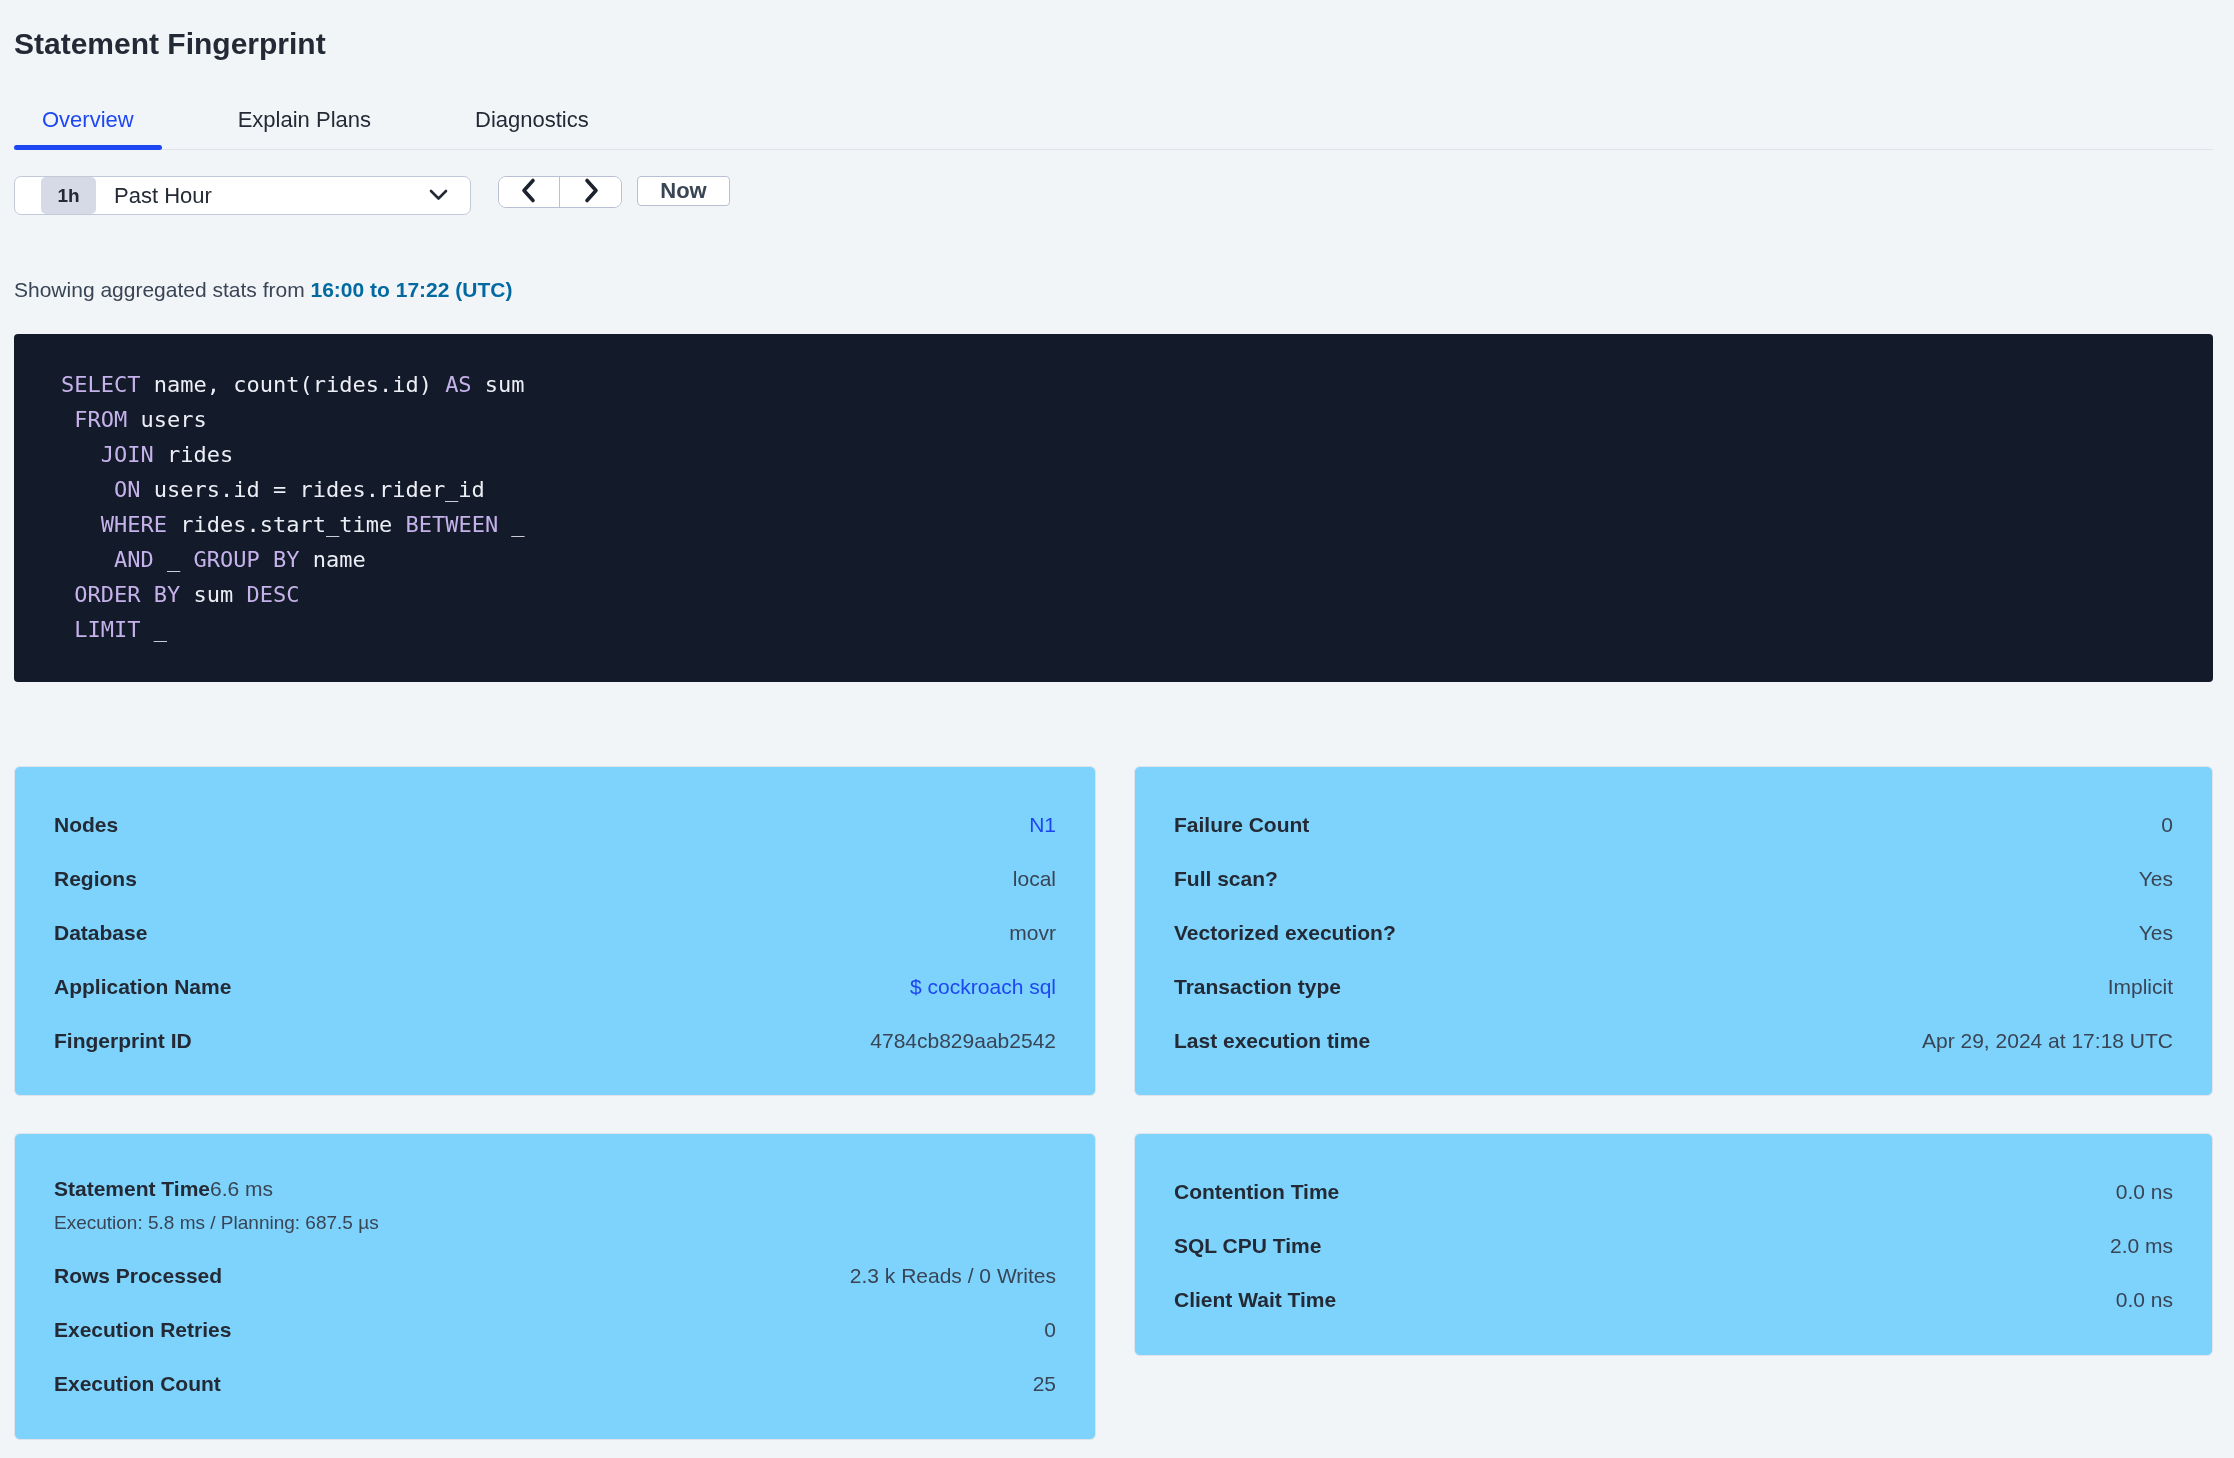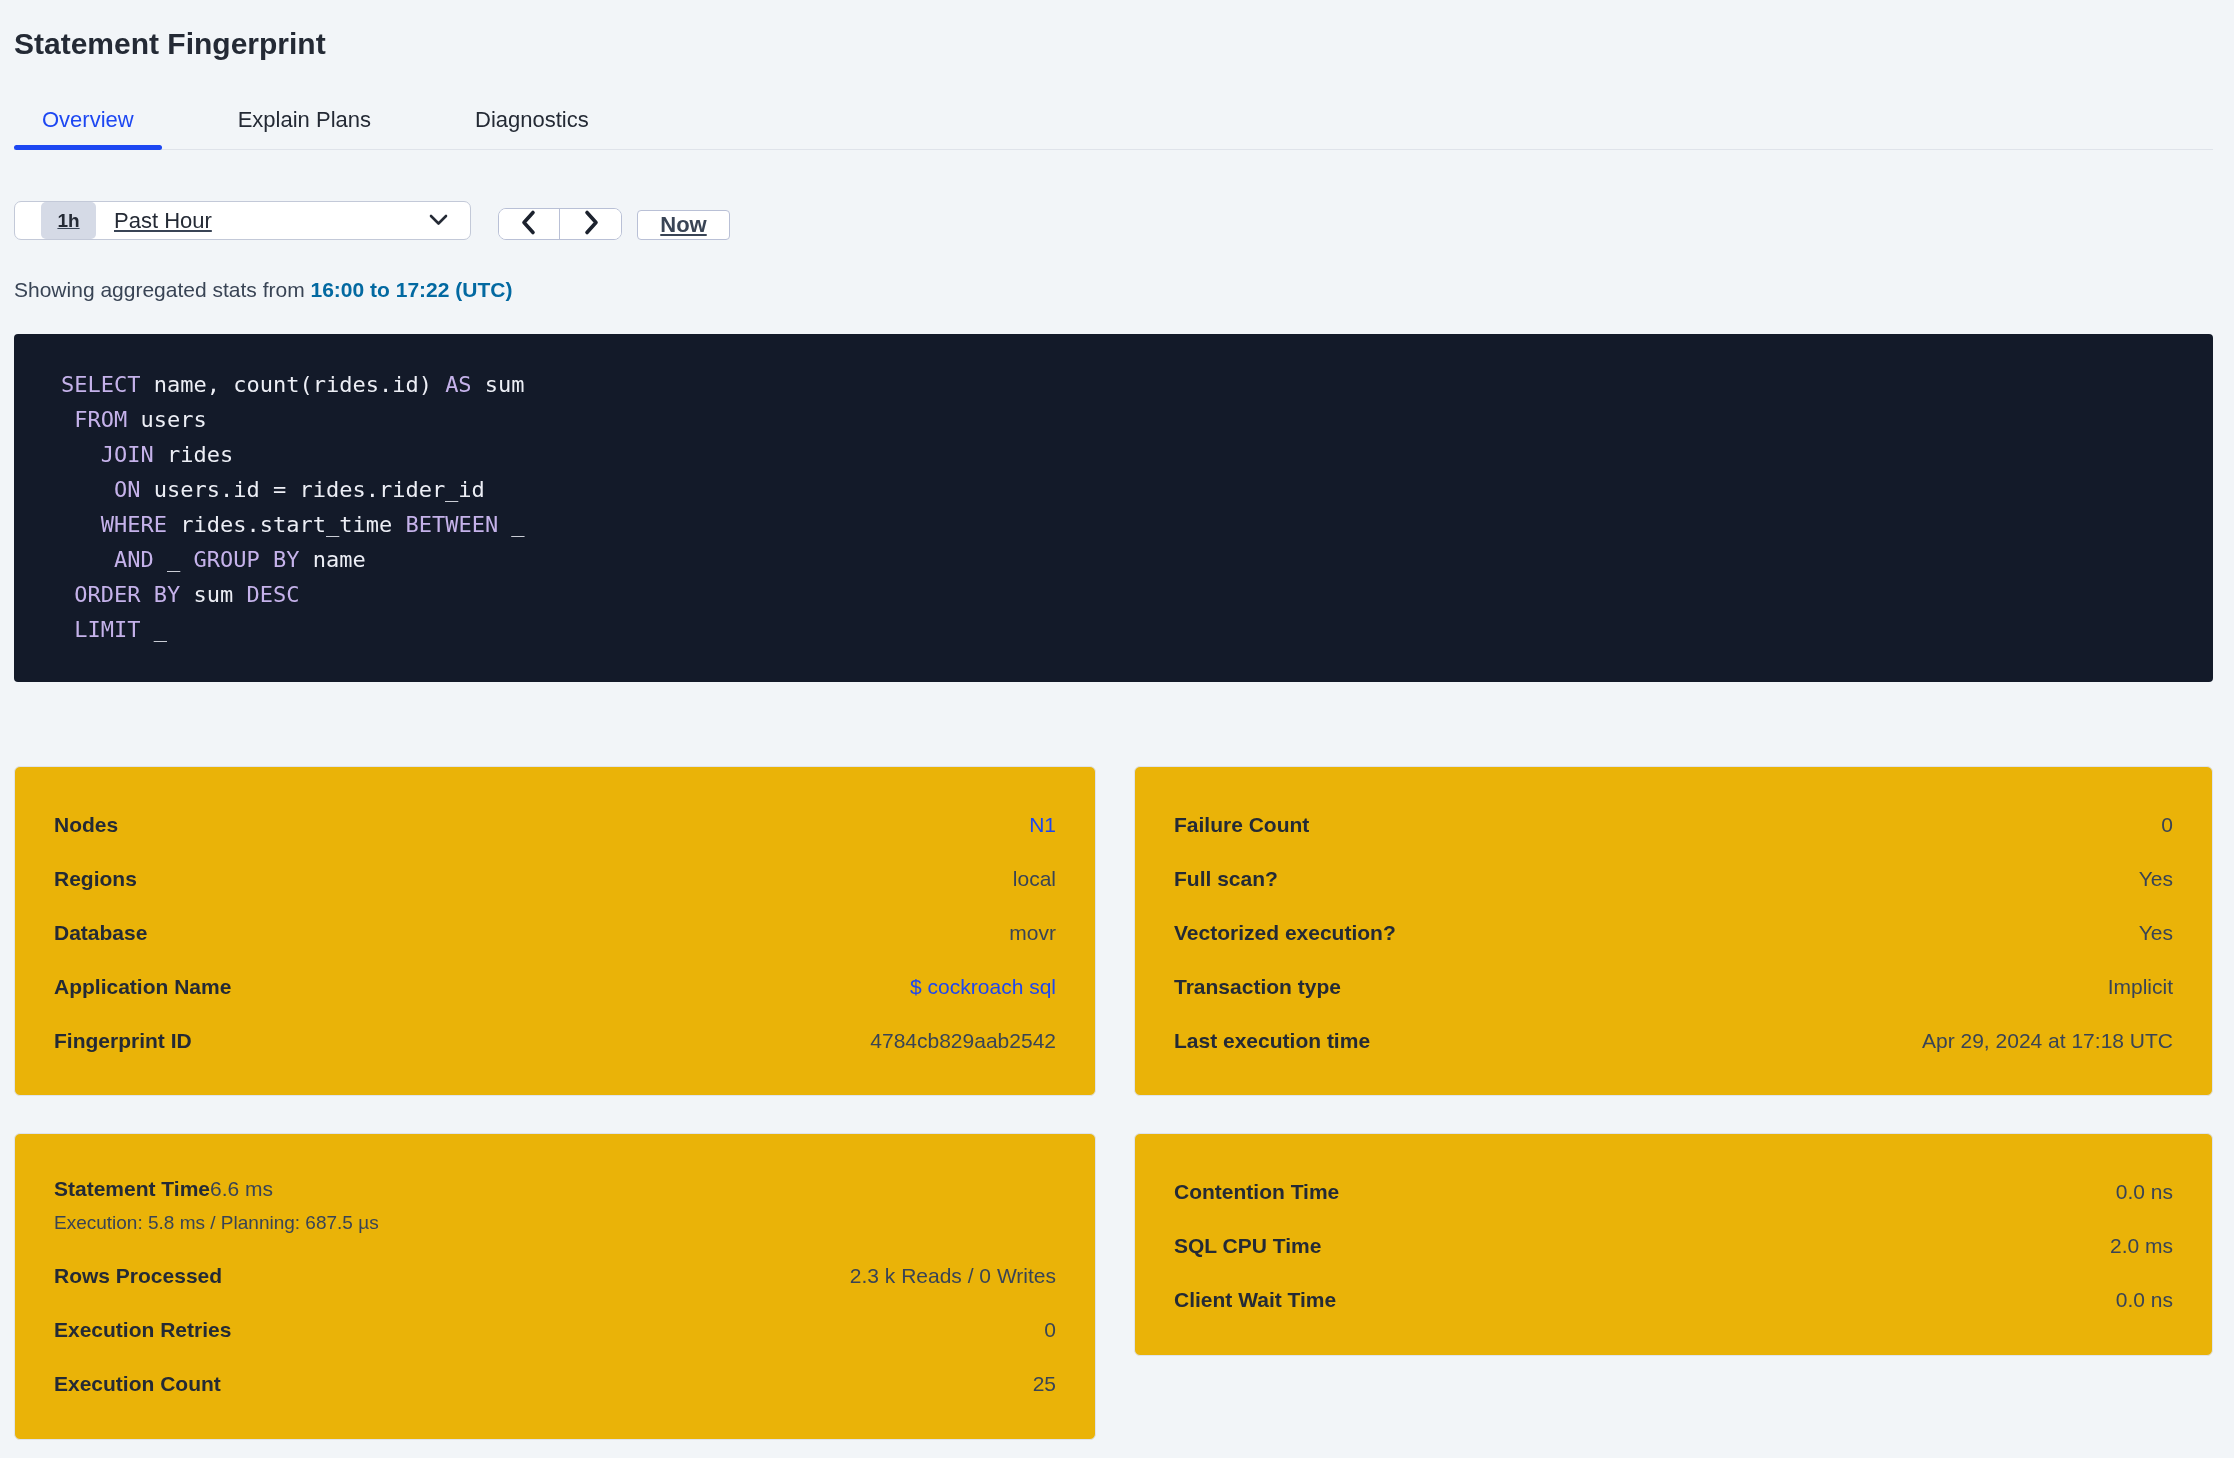--- a/index.html
+++ b/index.html
@@ -15,21 +15,21 @@
   
   .page-title { margin:0; font-size:30px; line-height:36px; font-weight:700; color:#242a35; }
 
   
   .tabs { display:flex; gap:48px; margin-top:43px; border-bottom:1px solid #dfe3ea; }
   .tab { position:relative; padding:0 28px 14px; font-size:22px; line-height:30px; color:#242a35; cursor:pointer; }
   .tab.active { color:#1d47f2; }
   .tab.active::after { content:""; position:absolute; left:0; right:0; bottom:-1px; height:5px; border-radius:3px; background:#1d47f2; }
 
   
-  .controls { margin-top:26px; height:64px; display:flex; align-items:flex-end;text-decoration:underline; }
+  .controls { margin-top:26px; height:64px; display:flex; align-items:flex-start; }
   .time-dropdown {
     width:457px; background:#fff; border:1px solid #c3c9d8; border-radius:7px;
     display:flex; align-items:center; padding:0 22px 0 26px; cursor:pointer;
   }
   .range-badge {
     width:55px; height:37px; line-height:37px; text-align:center;
     background:#d5dae6; border-radius:5px; font-size:19px; font-weight:700; color:#242a35;
   }
   .range-label { margin-left:18px; font-size:22px; color:#242a35; flex:1; }
   .btn-group {
@@ -56,21 +56,21 @@
     padding:33px 47px 35px;
     font-family:"DejaVu Sans Mono", monospace; font-size:22px; line-height:35px;
   }
   .sql-line { white-space:pre; color:#eceef5; }
   .sql-line .kw { color:#c5b2ea;text-align:right; }
 
   
   .cards-grid { display:grid; grid-template-columns:1082px 1079px; column-gap:38px; }
   .row1 { margin-top:84px; }
   .row2 { margin-top:37px; }
-  .card { background:#eab308; border:1px solid #dfe4ec; border-radius:6px; padding:31px 39px 0; }
+  .card { background:#7dd3fc; border:1px solid #dfe4ec; border-radius:6px; padding:31px 39px 0; }
   .card.h-row1 { height:330px; }
   .card.h-stmt { height:307px; }
   .card.h-time { height:223px; }
 
   .stat-row { height:54px; display:flex; justify-content:space-between; align-items:center; }
   .stat-row.tall { height:84px; flex-direction:column; align-items:flex-start; justify-content:flex-start; }
   .stat-main { height:48px; display:flex; justify-content:space-between; align-items:center; }
   .stat-label { font-size:21px; font-weight:700; color:#242a35; }
   .stat-value { font-size:21px; color:#394455; }
   .stat-value.link { color:#1d47f2; cursor:pointer; }

